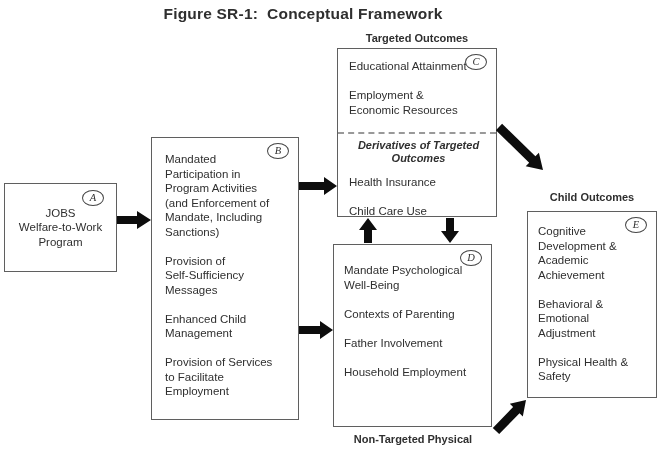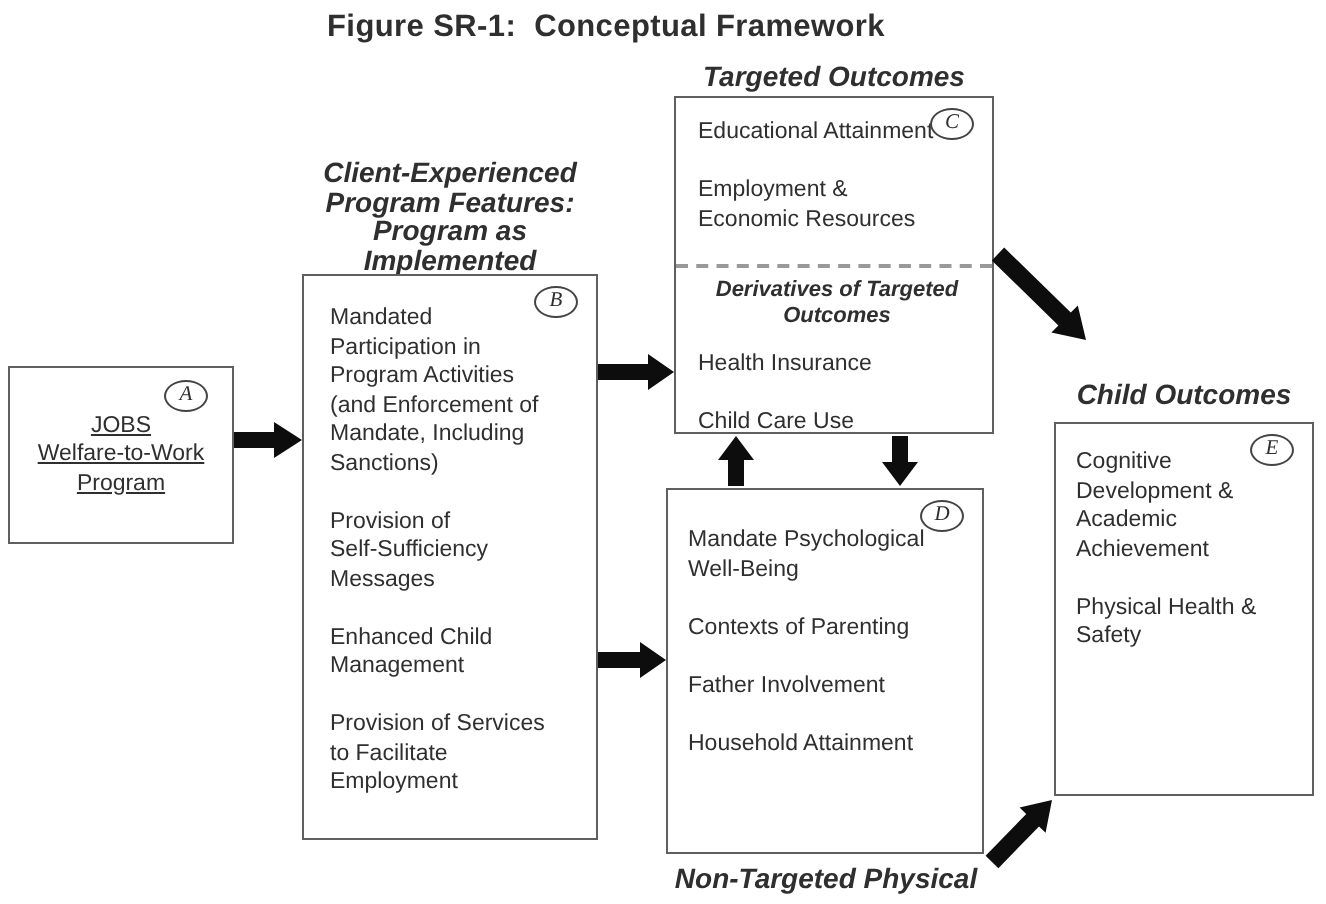--- a/index.html
+++ b/index.html
@@ -6,41 +6,41 @@
   body { width:663px; height:452px; font-family:"Liberation Sans", sans-serif; }
   .canvas { position:relative; width:663px; height:452px; background:#fff; overflow:hidden; }
 
   .title {
     position:absolute; left:0; top:5px; width:606px; margin:0;
     text-align:center; font-size:15.5px; font-weight:bold; color:#2f2f2f;
     white-space:pre; letter-spacing:0.2px;
   }
 
   .flabel {
-    position:absolute; font-size:14px; font-weight:bold; font-style:italic;
+    position:absolute; font-size:11px; font-weight:bold; 
     color:#2f2f2f; text-align:center; white-space:pre-line; line-height:14.5px;
   }
   #lbl-targeted   { left:337px; top:31px;  width:160px; }
   #lbl-client     { left:143px; top:79px;  width:164px; }
   #lbl-child      { left:523px; top:190px; width:138px;text-align:center; }
   #lbl-nontarget  { left:318px; top:432px; width:190px; }
 
   .box {
     position:absolute; background:#fff; border:1px solid #5f5f5f;
     font-size:11.5px; line-height:14.5px; color:#2f2f2f; box-sizing:border-box;
   }
   #box-a { left:4px;   top:183px; width:113px; height:89px;
            display:flex; align-items:center; justify-content:center; text-align:center; }
   #box-b { left:151px; top:137px; width:148px; height:283px; padding:14px 6px 0 13px; }
   #box-c { left:337px; top:48px;  width:160px; height:169px; padding:10px 8px 0 11px; }
   #box-d { left:333px; top:244px; width:159px; height:183px; padding:18px 6px 0 10px; }
   #box-e { left:527px; top:211px; width:130px; height:187px; padding:12px 6px 0 10px; }
 
   .item { white-space:pre-line; margin:0 0 14.5px 0; }
-  .center-text { white-space:pre-line;text-decoration:underline; }
+  .center-text { white-space:pre-line; }
 
   .badge {
     position:absolute; top:5px; right:9px; width:20px; height:14px;
     border:1px solid #444; border-radius:50%;
     font-family:"Liberation Serif", serif; font-style:italic; font-size:10.5px;
     line-height:14px; text-align:center; color:#2f2f2f; background:#fff;
   }
   #box-a .badge { top:6px; right:12px; }
 
   .divider {
@@ -57,23 +57,20 @@
   svg.arrows polygon { fill:#0d0d0d; stroke:none; }
 </style>
 </head>
 <body>
 
 <div class="canvas">
 
   <h1 class="title">Figure SR-1:  Conceptual Framework</h1>
 
   <div class="flabel" id="lbl-targeted">Targeted Outcomes</div>
-  <div class="flabel" id="lbl-client">Client-Experienced
-Program Features:
-Program as Implemented</div>
   <div class="flabel" id="lbl-child">Child Outcomes</div>
   <div class="flabel" id="lbl-nontarget">Non-Targeted Physical</div>
 
   <div class="box" id="box-a">
     <span class="badge">A</span>
     <div class="center-text">JOBS
 Welfare-to-Work
 Program</div>
   </div>
 
@@ -106,29 +103,32 @@
     <div class="item">Health Insurance</div>
     <div class="item">Child Care Use</div>
   </div>
 
   <div class="box" id="box-d">
     <span class="badge">D</span>
     <div class="item">Mandate Psychological
 Well-Being</div>
     <div class="item">Contexts of Parenting</div>
     <div class="item">Father Involvement</div>
-    <div class="item">Household Attainment</div>
+    <div class="item">Household Employment</div>
   </div>
 
   <div class="box" id="box-e">
     <span class="badge">E</span>
     <div class="item">Cognitive
 Development &amp;
 Academic
 Achievement</div>
+    <div class="item">Behavioral &amp;
+Emotional
+Adjustment</div>
     <div class="item">Physical Health &amp;
 Safety</div>
   </div>
 
   <svg class="arrows" viewBox="0 0 663 452">
     <polygon points="117,216 137,216 137,211 151,220 137,229 137,224 117,224"></polygon>
     <polygon points="299,182 324,182 324,177 337,186 324,195 324,190 299,190"></polygon>
     <polygon points="299,326 320,326 320,321 333,330 320,339 320,334 299,334"></polygon>
     <polygon points="364,243 364,230 359,230 368,218 377,230 372,230 372,243"></polygon>
     <polygon points="446,218 446,231 441,231 450,243 459,231 454,231 454,218"></polygon>

